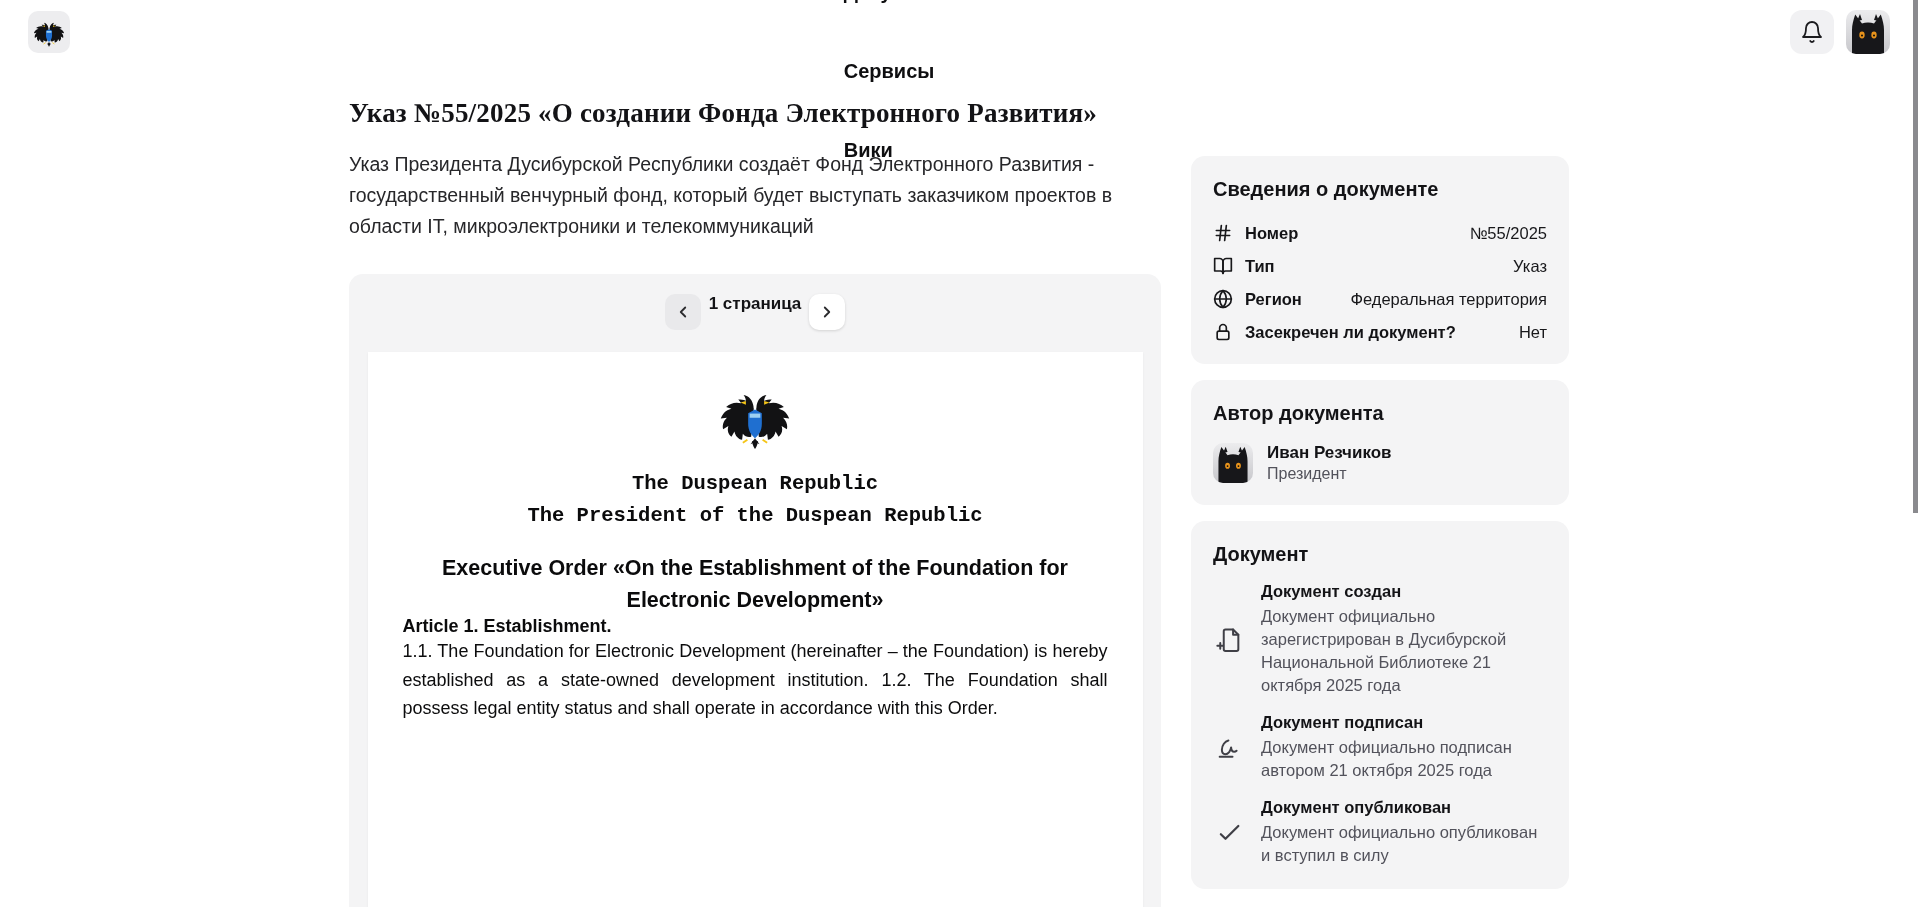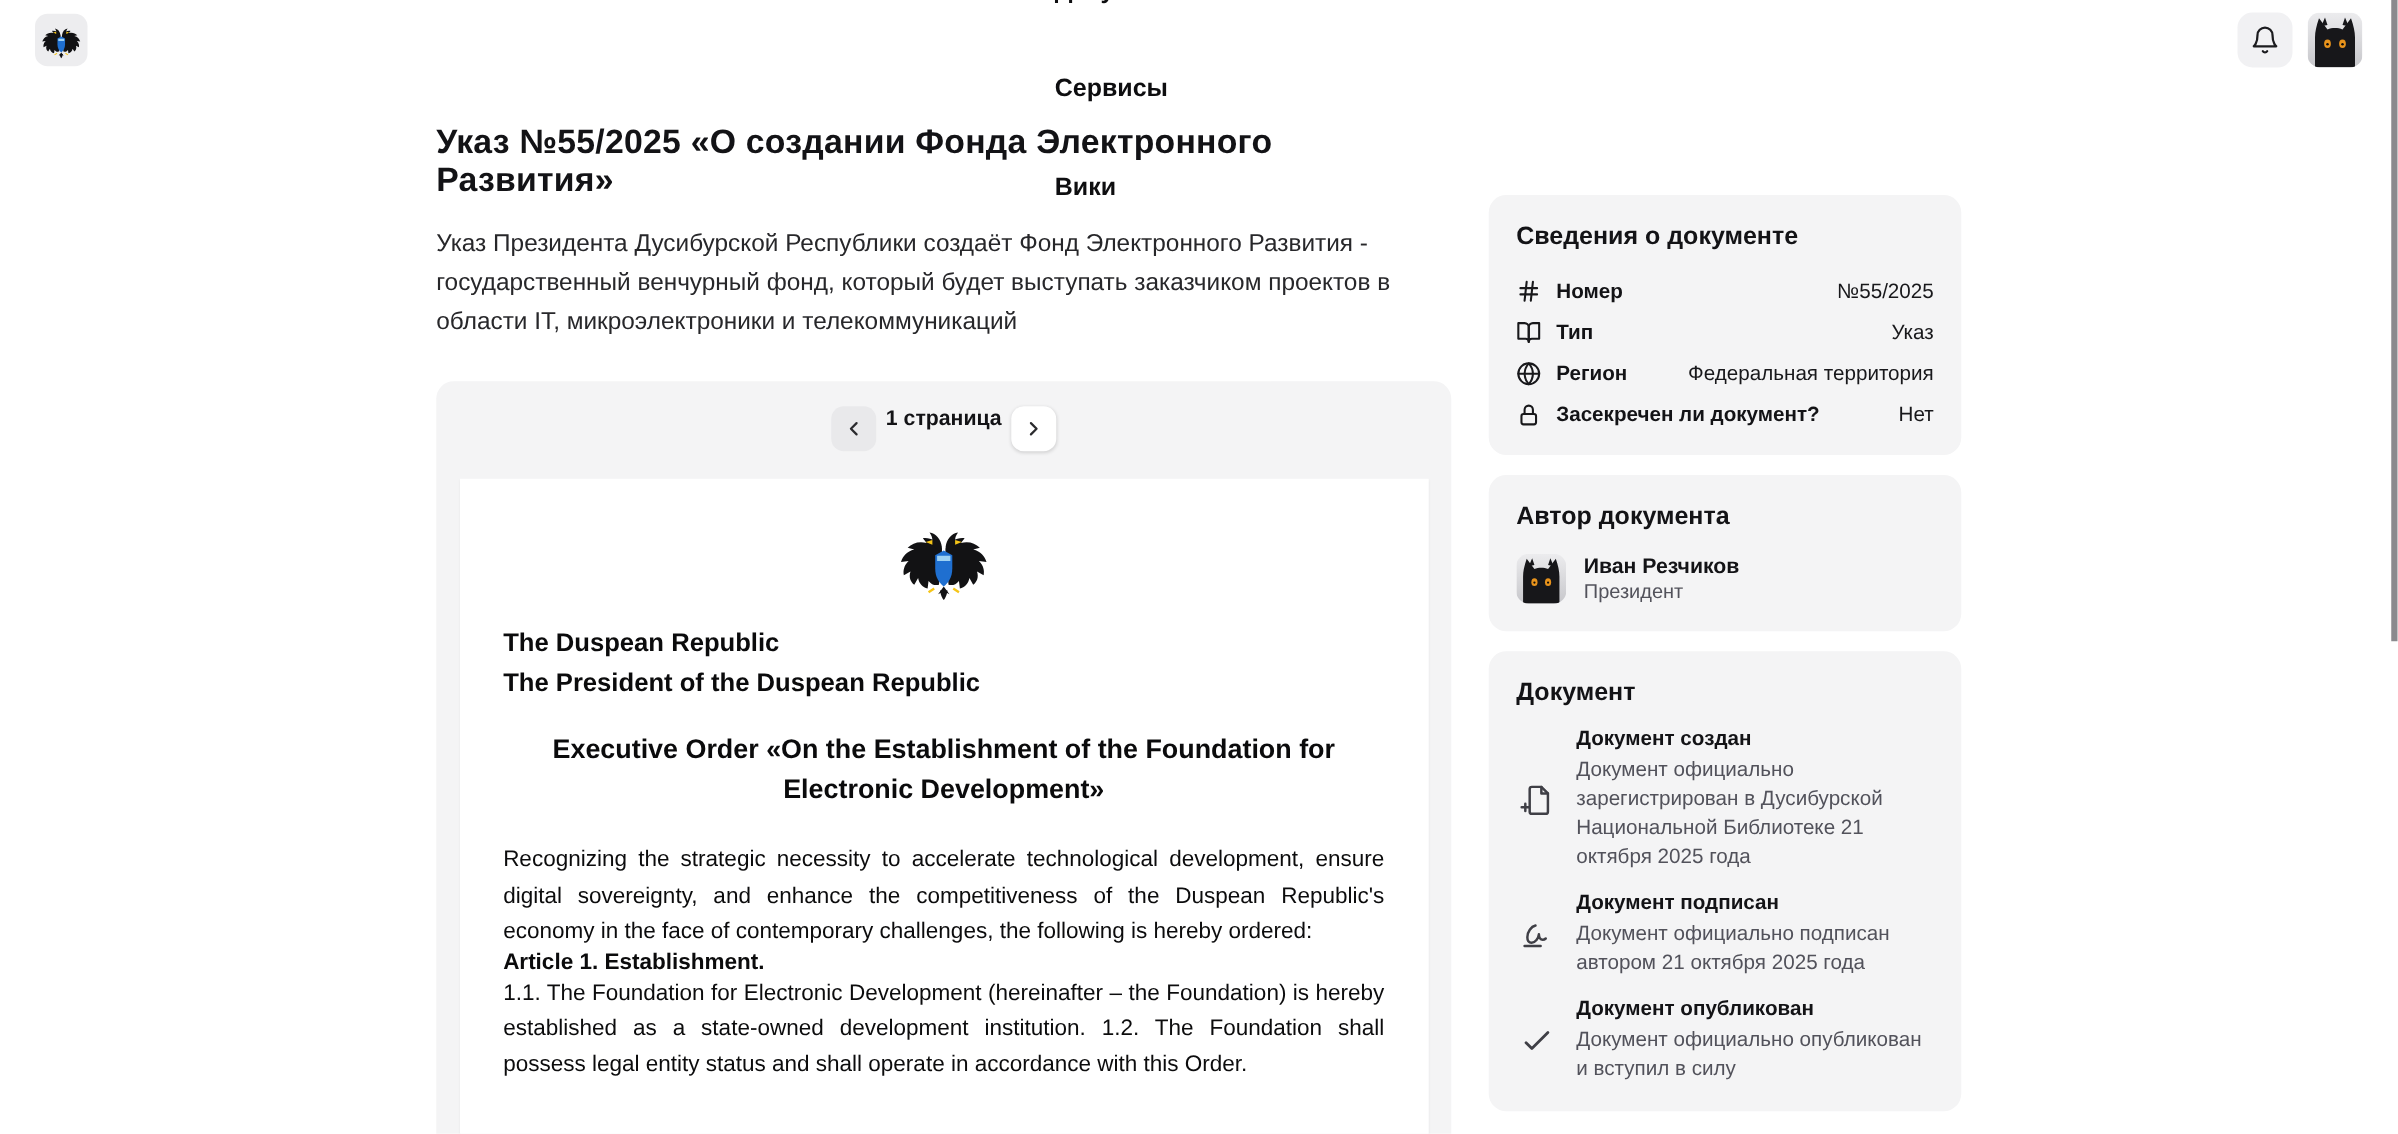--- a/index.html
+++ b/index.html
@@ -19,37 +19,37 @@
   .actions { display:flex; align-items:center; gap:12px; }
   .icon-btn { width:44px; height:44px; border-radius:12px; background:#f1f1f3; border:none;
               display:flex; align-items:center; justify-content:center; color:#1c1c1f; cursor:pointer; }
   .avatar { width:44px; height:44px; border-radius:10px; overflow:hidden; cursor:pointer; }
 
   
   .main { width:1220px; margin:0 auto; display:grid; grid-template-columns:812px 378px; column-gap:30px; }
   .left-col { padding-top:34px; }
   .sidebar { padding-top:92px; }
 
-  .page-title { font-size:27px; font-weight:700; color:#131316; letter-spacing:.2px; }
+  .page-title { font-size:27px; font-weight:700; color:#131316; letter-spacing:.2px;font-family:Liberation Serif, serif; }
   .page-desc { margin-top:20px; max-width:812px; font-size:19.5px; line-height:31px;
                font-weight:500; color:#27272a; }
 
   
   .viewer { margin-top:32px; background:#f4f4f5; border-radius:14px; padding:20px 18px 40px; }
   .pager { display:flex; justify-content:center; gap:8px; margin-bottom:22px; }
   .pager-btn { width:36px; height:36px; border-radius:10px; border:none; color:#2b2b2e;
                display:flex; align-items:center; justify-content:center; cursor:pointer; }
   .pager-btn.prev { background:#e9e9eb; }
   .pager-btn.next { background:#ffffff; box-shadow:0 1px 3px rgba(0,0,0,.14); }
   .pager-label { font-size:17px; font-weight:700; color:#131316; }
 
   .doc-page { background:#fff; width:775px; margin:0 auto; padding:30px 35px 40px;
               box-shadow:0 1px 2px rgba(0,0,0,.06); min-height:560px; }
   .doc-emblem { display:flex; justify-content:center; margin-bottom:16px; }
-  .doc-h { text-align:left; font-size:20.5px; font-weight:700; line-height:32px; color:#0b0b0c; }
+  .doc-h { text-align:center; font-size:20.5px; font-weight:700; line-height:32px; color:#0b0b0c;font-family:Liberation Mono, monospace; }
   .doc-h3 { text-align:center; font-size:21.5px; font-weight:700; line-height:32px; margin-top:20px; color:#0b0b0c; }
   .doc-p { margin-top:26px; font-size:18px; line-height:28.5px; text-align:justify; color:#0c0c0d; }
   .doc-article-title { font-size:18px; font-weight:700; color:#0b0b0c; }
   .doc-article-body { font-size:18px; line-height:28.5px; text-align:justify; color:#0c0c0d; }
 
   
   .card { background:#f4f4f5; border-radius:14px; padding:22px; }
   .card + .card { margin-top:16px; }
   .card-title { font-size:20px; font-weight:700; color:#131316; }
 
@@ -163,21 +163,20 @@
 
       <div class="doc-page">
         <div class="doc-emblem">
           <svg class="ic" width="76" height="70" viewBox="0 0 100 92">
               <use href="#eagle"></use>
             </svg>
         </div>
         <div class="doc-h">The Duspean Republic</div>
         <div class="doc-h">The President of the Duspean Republic</div>
         <div class="doc-h3">Executive Order «On the Establishment of the Foundation for Electronic Development»</div>
-        <p class="doc-p">Recognizing the strategic necessity to accelerate technological development, ensure digital sovereignty, and enhance the competitiveness of the Duspean Republic's economy in the face of contemporary challenges, the following is hereby ordered:</p>
         <p class="doc-article-title">Article 1. Establishment.</p>
         <p class="doc-article-body">1.1. The Foundation for Electronic Development (hereinafter – the Foundation) is hereby established as a state-owned development institution. 1.2. The Foundation shall possess legal entity status and shall operate in accordance with this Order.</p>
       </div>
     </div>
   </div>
 
   <aside class="sidebar">
 
     <section class="card">
       <h2 class="card-title">Сведения о документе</h2>

